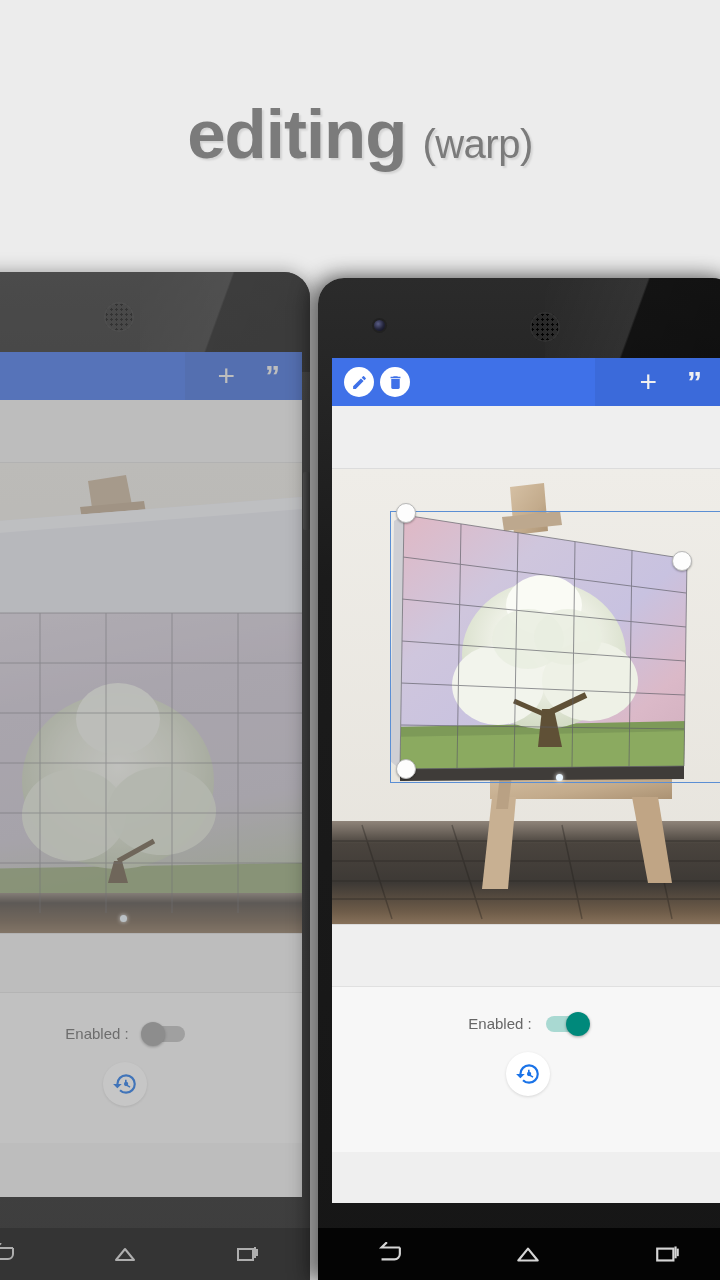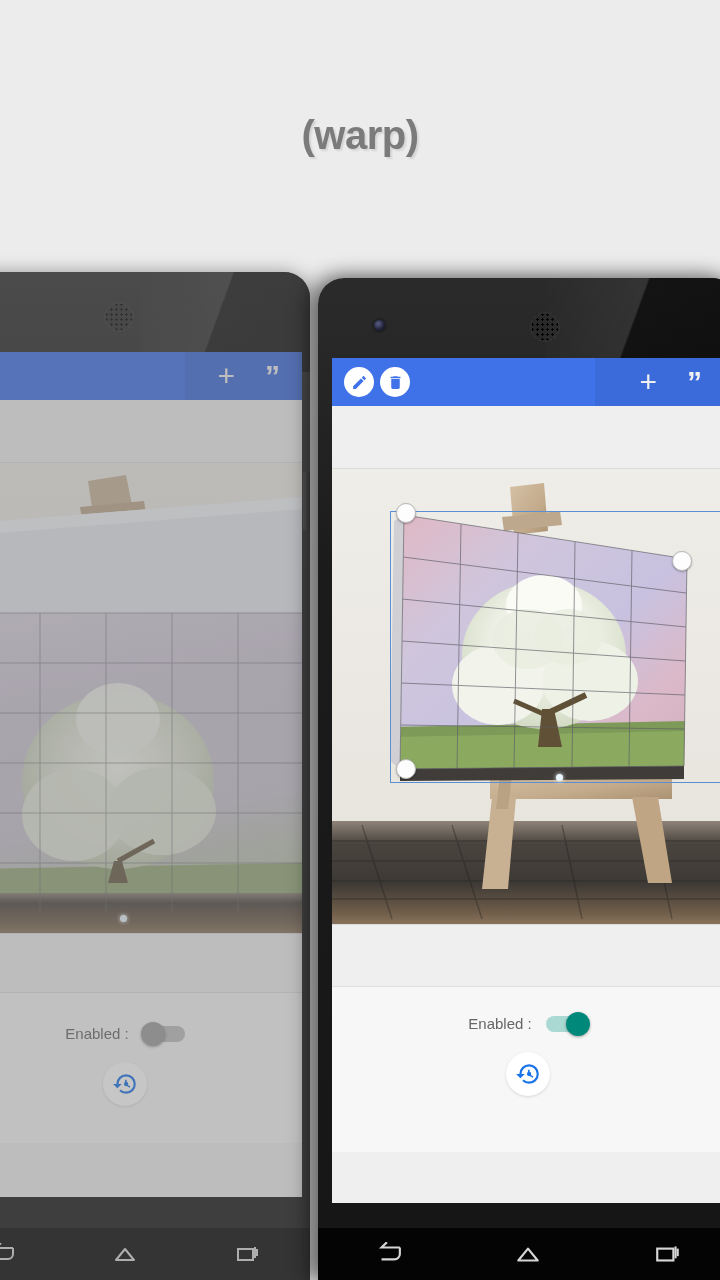--- a/index.html
+++ b/index.html
@@ -18,21 +18,21 @@
     color:#7b7b7b;
     font-weight:bold;
     font-size:69px;
     line-height:0.98;
     letter-spacing:-1px;
     text-shadow:2px 2px 2px rgba(0,0,0,0.10);
     text-align:center;
   }
   .headline-row2{display:flex;align-items:baseline;justify-content:center;gap:16px;}
   .headline-sub{
-    color:#7b7b7b;font-weight:bold;font-size:40px;letter-spacing:-0.5px;
+    color:#7b7b7b;font-weight:normal;font-size:40px;letter-spacing:-0.5px;
     text-shadow:2px 2px 2px rgba(0,0,0,0.10);
   }
 
   
   .phone{
     position:absolute;
     background:linear-gradient(180deg,#2b2b2b 0%,#1b1b1b 30%,#161616 100%);
     border-top-left-radius:26px;border-top-right-radius:26px;
     overflow:hidden;
   }
@@ -151,20 +151,21 @@
     z-index:12;
   }
   .handle.small{width:7px;height:7px;background:#eaf6ff;border:none;box-shadow:0 0 4px #fff;}
   .selbox{position:absolute;border:1px solid #5b8fd4;z-index:10;}
 </style>
 </head>
 <body>
 
 <div id="promo-header">
   <div class="headline-row2">
+    <span class="headline">editing</span>
     <span class="headline-sub">(warp)</span>
   </div>
 </div>
 
 <div class="phone" id="phone-back">
   <div class="bezel-top">
 
     <div class="speaker" style="left:164px;top:30px;"></div>
   </div>
   <div class="glossy"></div>

